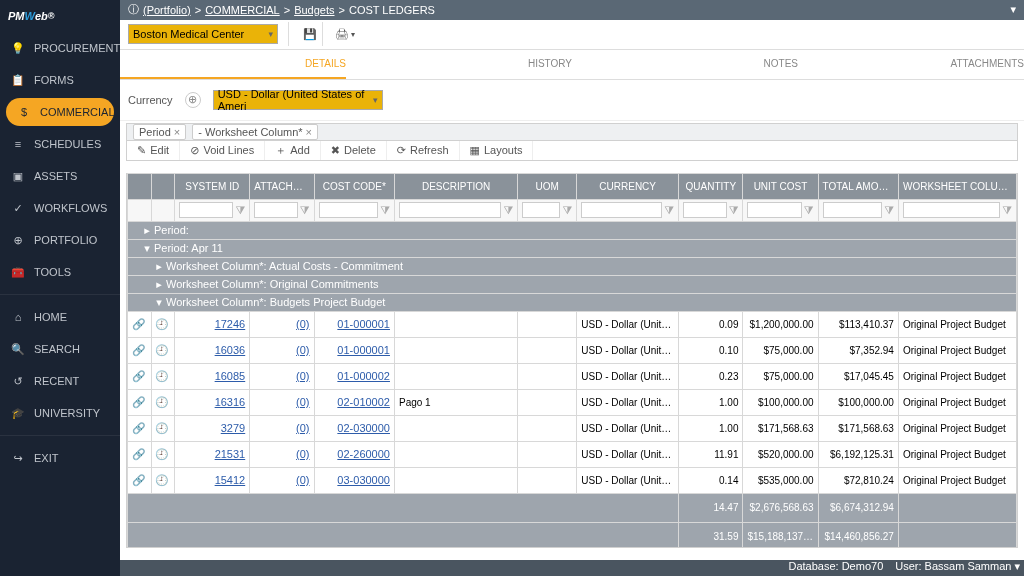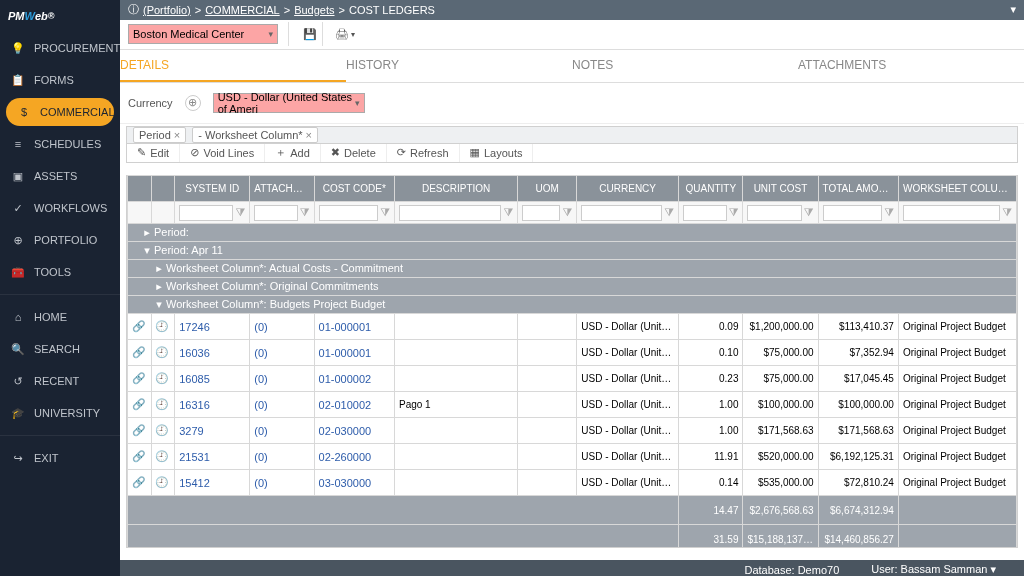--- a/index.html
+++ b/index.html
@@ -10,46 +10,46 @@
 .logo .pm{color:#fff}.logo .w{color:#2d9cdb}.logo .eb{color:#fff}
 .nav-item{display:flex;align-items:center;padding:8px 10px;gap:8px;cursor:pointer;color:#c0c5cc;font-size:10px}
 .nav-item.active{background:#f5a623;color:#1a2332;border-radius:14px;margin:2px 6px;padding:6px 10px}
 .nav-item .ico{width:16px;height:16px;display:flex;align-items:center;justify-content:center;flex-shrink:0}
 .nav-sep{height:1px;background:#2a3240;margin:6px 0}
 .main{flex:1;display:flex;flex-direction:column;background:#fff;min-width:0}
 .topbar{height:22px;background:#5a6875;display:flex;align-items:center;padding:0 8px;color:#fff;justify-content:space-between}
 .bc{display:flex;align-items:center;gap:4px;font-size:10px}
 .bc a{color:#fff;text-decoration:underline}
 .toolbar{height:30px;display:flex;align-items:center;gap:10px;padding:4px 8px;border-bottom:1px solid #ddd}
-.combo{border:1px solid #aaa;height:20px;background:#fca5a5;padding:0 4px;display:flex;align-items:center;min-width:140px;position:relative}
+.combo{border:1px solid #aaa;height:20px;background:#eab308;padding:0 4px;display:flex;align-items:center;min-width:140px;position:relative}
 .combo::after{content:"▾";position:absolute;right:4px;font-size:9px;color:#666}
 .iconbtn{width:24px;height:24px;display:flex;align-items:center;justify-content:center;border-right:1px solid #ddd;cursor:pointer;color:#555}
 .tabs{display:flex;border-bottom:1px solid #ddd;background:#fff}
-.tab{flex:1;text-align:left;padding:8px 0;font-size:12px;color:#888;cursor:pointer}
+.tab{flex:1;text-align:right;padding:8px 0;font-size:10px;color:#888;cursor:pointer}
 .tab.active{color:#f5a623;border-bottom:2px solid #f5a623}
 .currency-row{display:flex;align-items:center;gap:12px;padding:10px 8px;border-bottom:1px solid #eee}
 .currency-row .lbl{color:#555}
 .grid-bar{display:flex;align-items:center;background:#eef0f2;border:1px solid #d0d0d0;margin:2px 6px 0 6px;height:20px;padding:0 6px;gap:6px;font-size:10px;color:#555}
 .pill{display:flex;align-items:center;gap:3px;background:#fff;border:1px solid #ccc;border-radius:2px;padding:1px 5px}
 .pill .x{color:#888;cursor:pointer}
 .grid-actions{display:flex;align-items:center;background:#fff;border:1px solid #d0d0d0;border-top:none;margin:0 6px;height:22px}
 .ga{padding:0 10px;display:flex;align-items:center;gap:4px;color:#555;border-right:1px solid #eee;height:100%;cursor:pointer}
 .grid-wrap{margin:12px 6px;border:1px solid #d0d0d0;border-top:none;overflow:auto;height:420px;background:#fff}
 table{border-collapse:collapse;width:100%;table-layout:fixed}
 th,td{border:1px solid #d8d8d8;padding:2px 4px;overflow:hidden;text-overflow:ellipsis;white-space:nowrap}
 thead th{background:#8a929a;color:#fff;font-weight:normal;font-size:10px;height:26px;text-align:center}
 .filter-row td{background:#f7f7f7;height:22px}
 .filter-row input{width:100%;border:1px solid #ccc;height:16px;font-size:10px}
 .grp{background:#9ea5ad;color:#fff;text-align:left;padding-left:12px;height:18px}
 .grp.l1{padding-left:24px}
 .dr td{height:26px;font-size:10px}
-.dr .lnk{color:#2d5caa;text-align:left;display:block}
+.dr .lnk{color:#2d5caa;text-decoration:underline;text-align:right;display:block}
 .ra{text-align:right}
 .subtotal td{background:#9ea5ad;color:#fff;height:29px;font-size:10px}
-.statusbar{height:18px;background:#4a5560;color:#fff;display:flex;align-items:flex-end;justify-content:flex-end;padding:0 28px;gap:32px;font-size:10px}
+.statusbar{height:18px;background:#4a5560;color:#fff;display:flex;align-items:flex-start;justify-content:flex-end;padding:0 4px;gap:12px;font-size:10px}
 .expcol{width:14px;display:inline-block;text-align:center}
 .icn{width:14px;display:inline-block;text-align:center;color:#999}
 col.c0{width:22px}col.c1{width:22px}col.c2{width:70px}col.c3{width:60px}col.c4{width:75px}col.c5{width:115px}col.c6{width:55px}col.c7{width:95px}col.c8{width:60px}col.c9{width:70px}col.c10{width:75px}col.c11{width:110px}
 </style>
 </head>
 <body>
 
 <div class="root">
   <div class="sidebar">
     <div class="logo">
@@ -148,21 +148,21 @@
     <div class="tabs">
       <div class="tab active">DETAILS</div>
       <div class="tab">HISTORY</div>
       <div class="tab">NOTES</div>
       <div class="tab">ATTACHMENTS</div>
     </div>
 
     <div class="currency-row">
       <span class="lbl">Currency</span>
       <span style="border:1px solid #ccc;border-radius:50%;width:16px;height:16px;display:flex;align-items:center;justify-content:center;color:#888">⊕</span>
-      <div class="combo" style="width:152px">
+      <div class="combo" style="width:170px">
         <span>USD - Dollar (United States of Ameri</span>
       </div>
     </div>
 
     <div class="grid-bar">
       <div class="pill">
           <span>Period</span>
           <span class="x">×</span>
         </div>
       <div class="pill">

